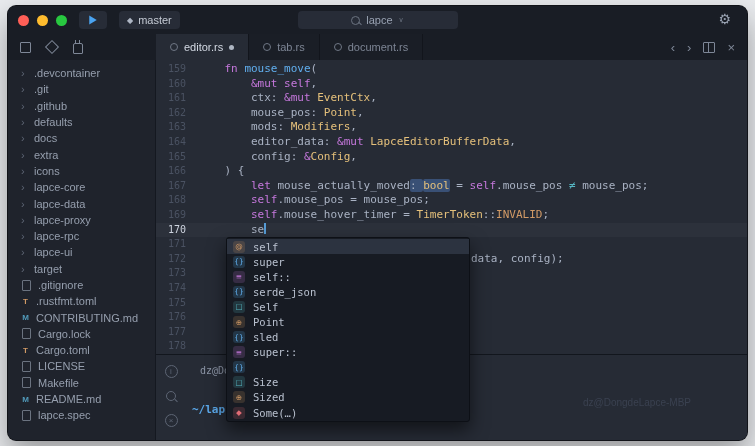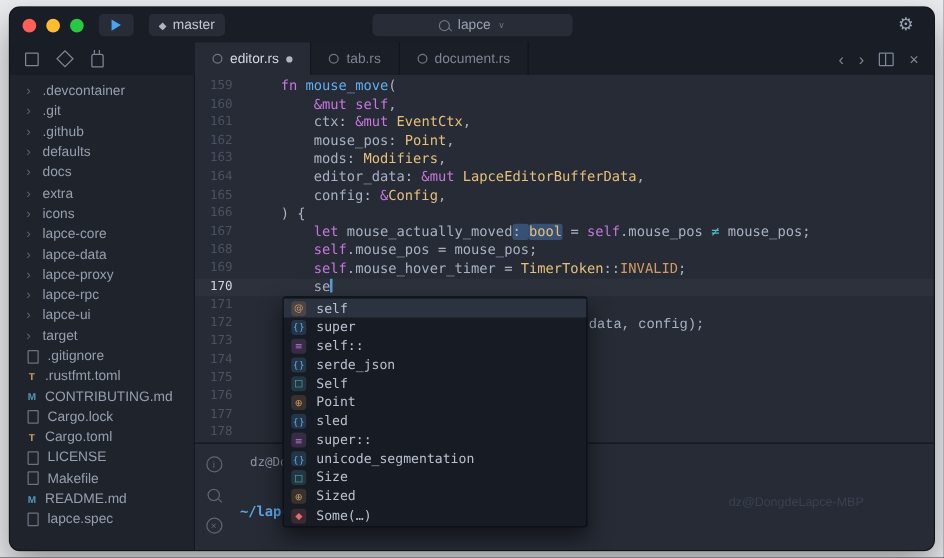--- a/index.html
+++ b/index.html
@@ -273,21 +273,21 @@
         <div class="cline cur">
           <span class="lnum">170</span>
           <span class="ltext">        <span style="color: rgb(169, 178, 195);">se</span><span class="caret"></span></span>
         </div>
         <div class="cline">
           <span class="lnum">171</span>
           <span class="ltext"></span>
         </div>
         <div class="cline">
           <span class="lnum">172</span>
-          <span class="ltext"><span style="color: rgb(169, 178, 195); margin-left: 273px; font-family: Liberation Mono, monospace;">data, config);</span></span>
+          <span class="ltext"><span style="color: rgb(169, 178, 195); margin-left: 273px;">data, config);</span></span>
         </div>
         <div class="cline">
           <span class="lnum">173</span>
           <span class="ltext"></span>
         </div>
         <div class="cline">
           <span class="lnum">174</span>
           <span class="ltext"></span>
         </div>
         <div class="cline">
@@ -336,21 +336,20 @@
         <div class="pitem">
           <span class="picon" style="color: rgb(97, 175, 239); background: rgba(97, 175, 239, 0.18);">{}</span>
           <span class="plabel">sled</span>
         </div>
         <div class="pitem">
           <span class="picon" style="color: rgb(198, 120, 221); background: rgba(198, 120, 221, 0.18);">≡</span>
           <span class="plabel">super::</span>
         </div>
         <div class="pitem">
           <span class="picon" style="color: rgb(97, 175, 239); background: rgba(97, 175, 239, 0.18);">{}</span>
-          <span class="plabel">unicode_segmentation</span>
         </div>
         <div class="pitem">
           <span class="picon" style="color: rgb(86, 182, 194); background: rgba(86, 182, 194, 0.18);">□</span>
           <span class="plabel">Size</span>
         </div>
         <div class="pitem">
           <span class="picon" style="color: rgb(209, 154, 102); background: rgba(209, 154, 102, 0.18);">⊕</span>
           <span class="plabel">Sized</span>
         </div>
         <div class="pitem">

